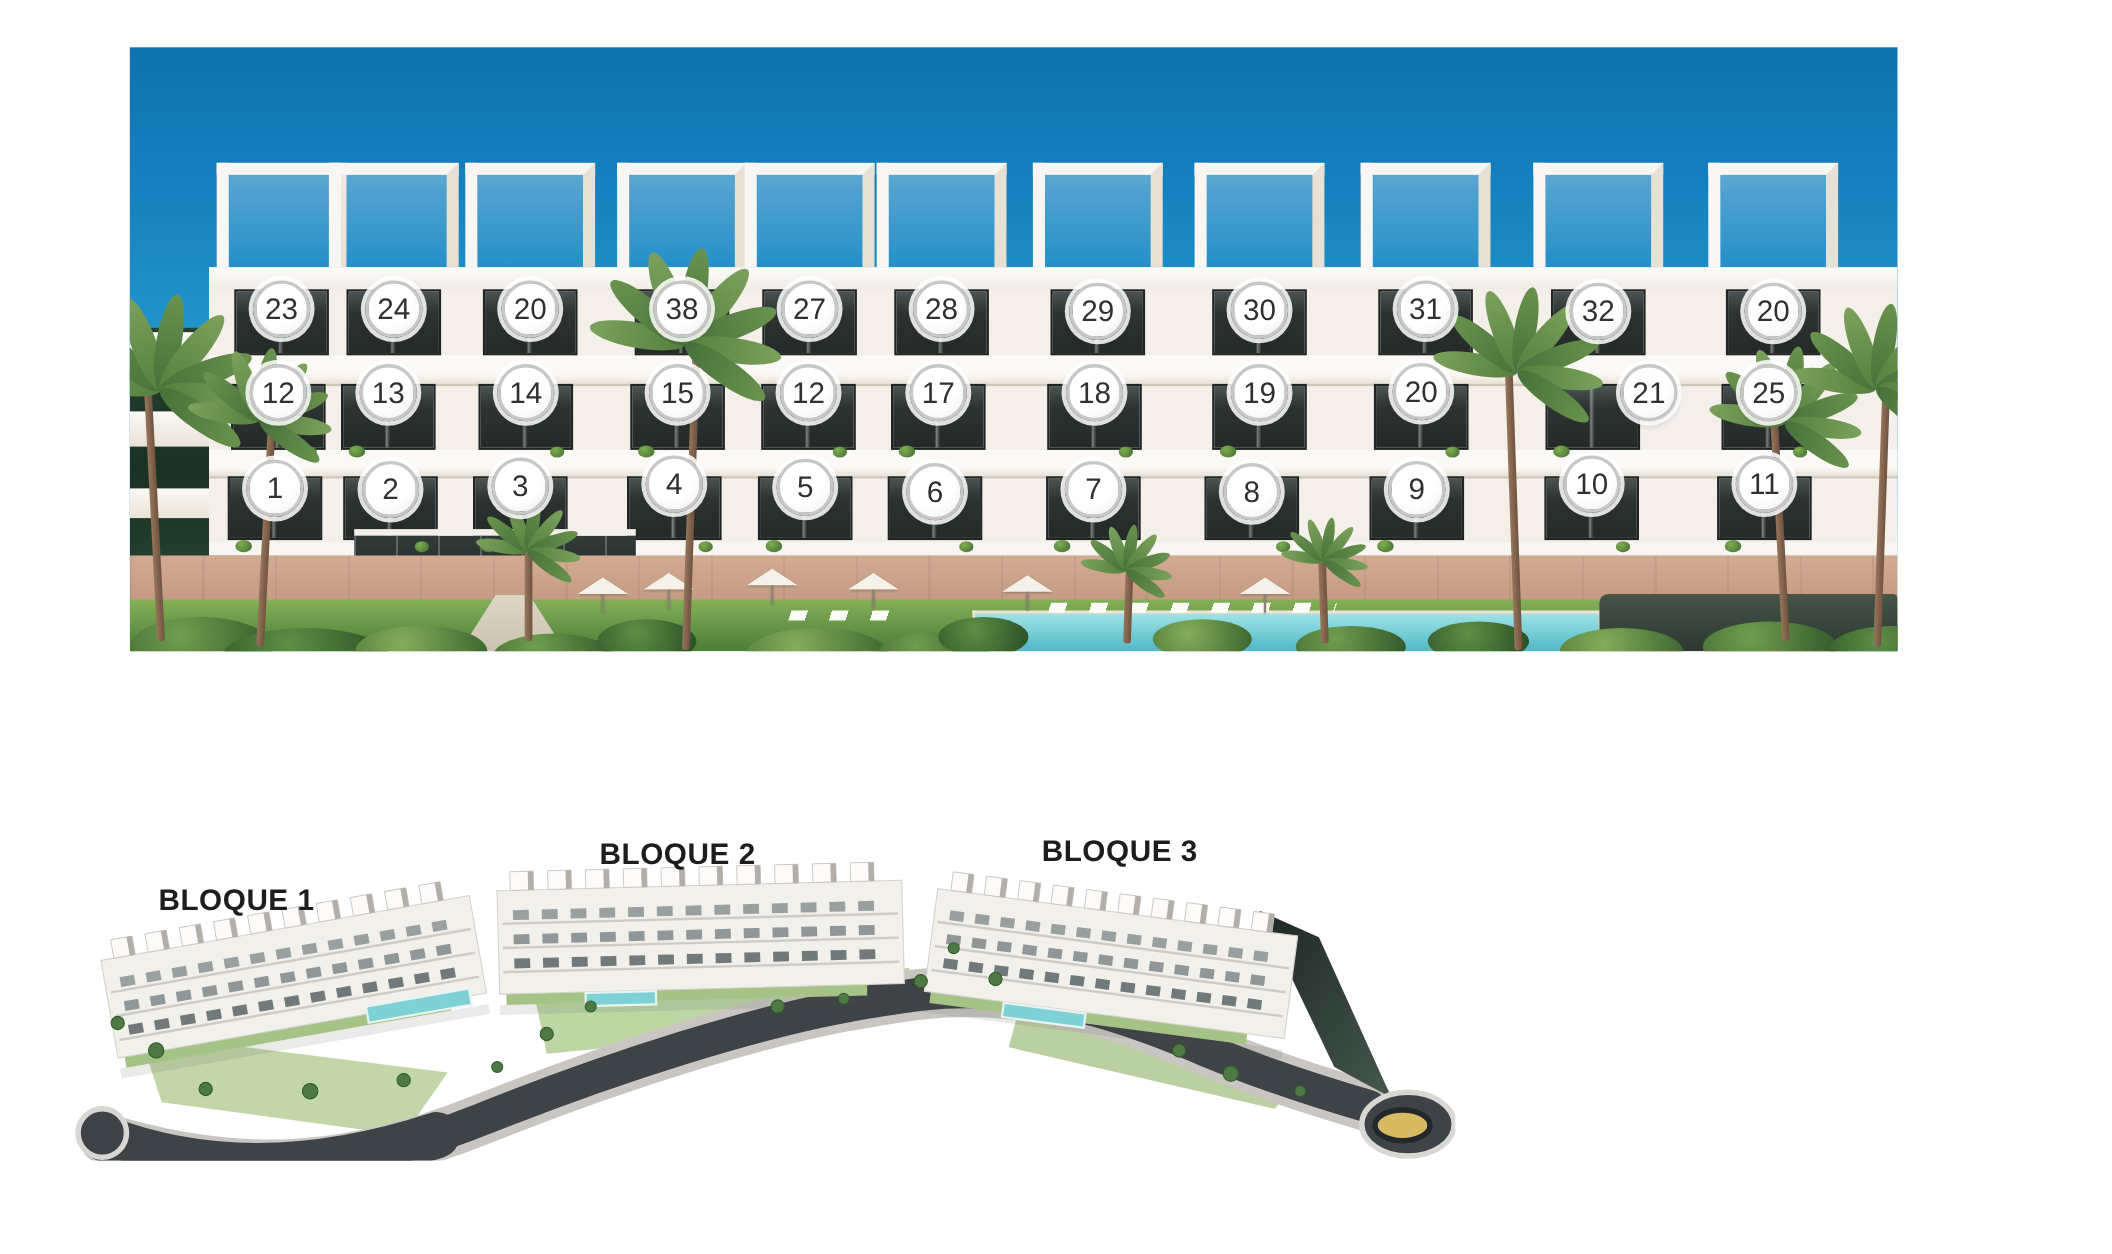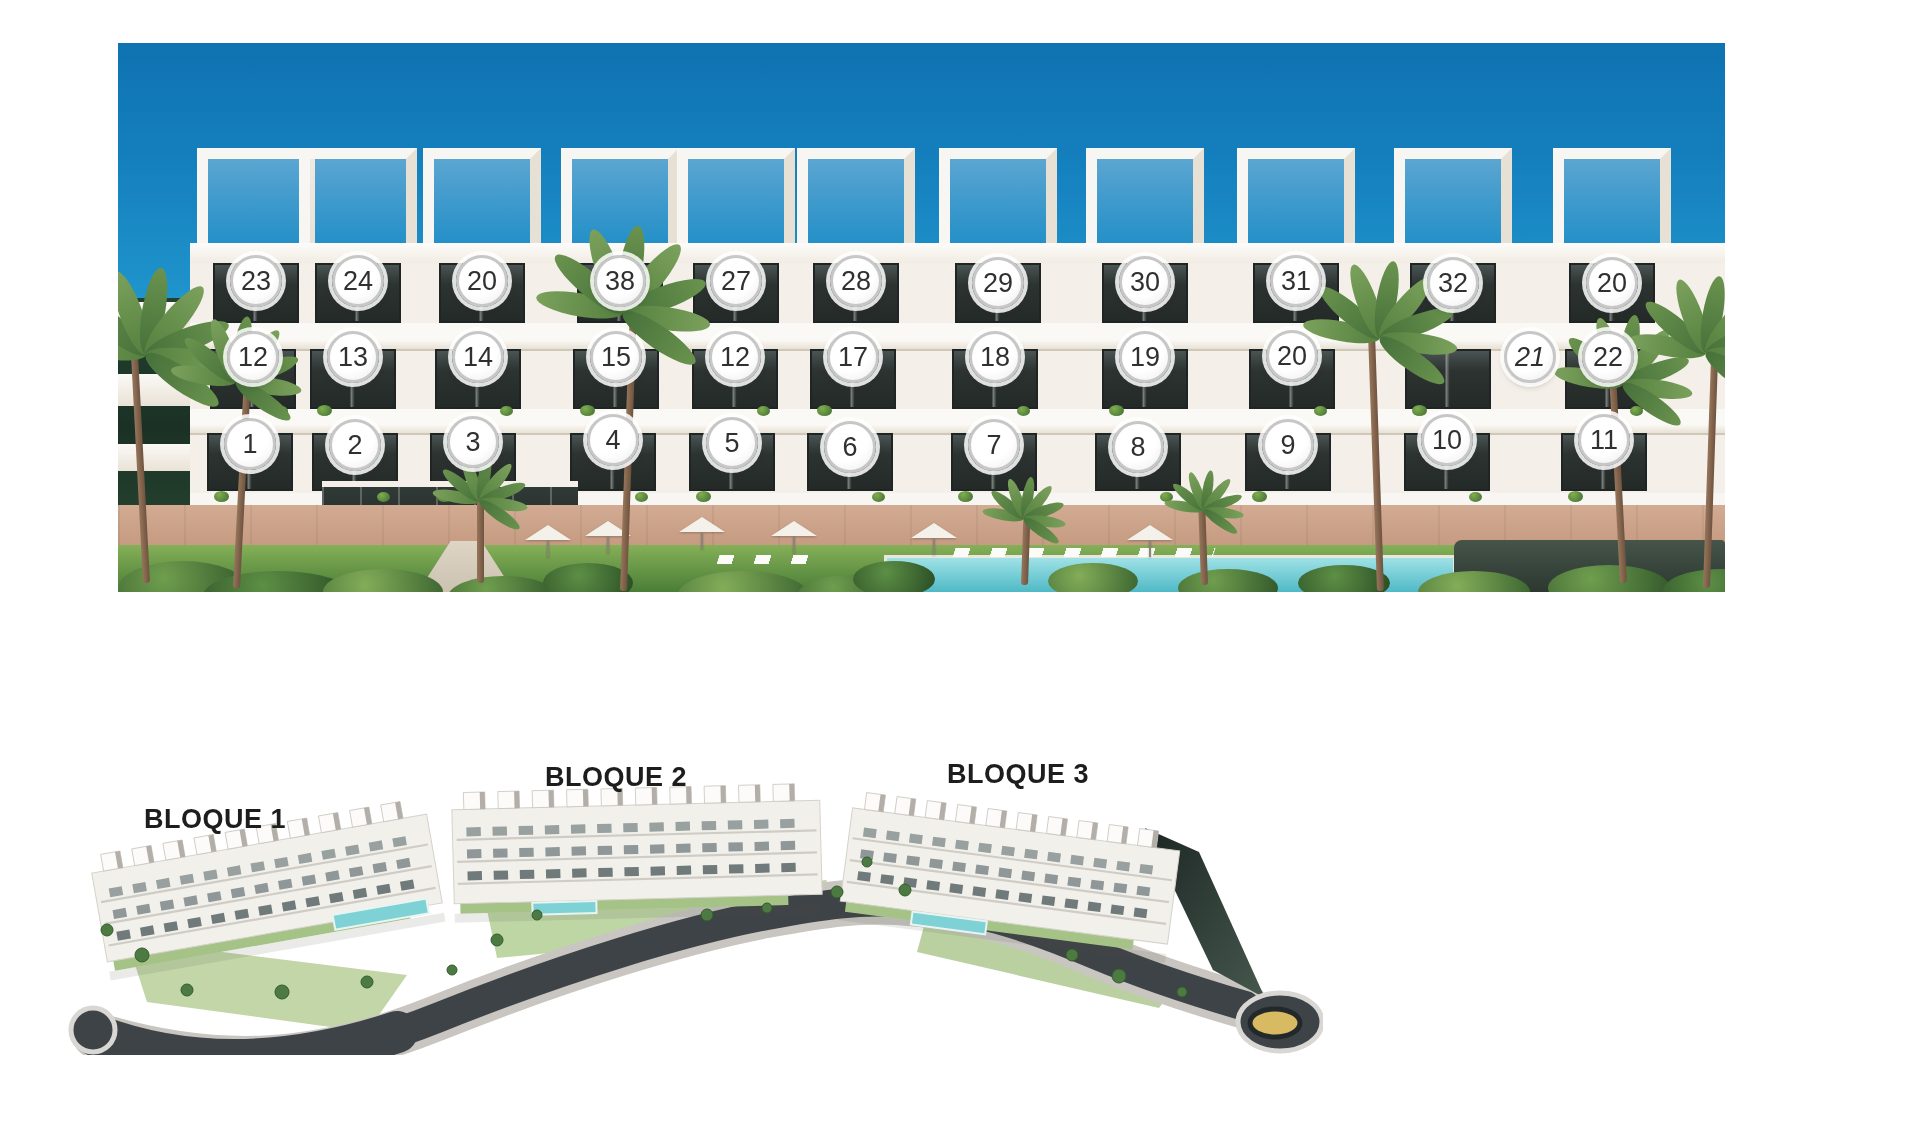--- a/index.html
+++ b/index.html
@@ -291,22 +291,22 @@
       <div class="unit" style="left: 1578px; top: 414px;">11</div>
       <div class="unit" style="left: 227px; top: 331px;">12</div>
       <div class="unit" style="left: 327px; top: 331px; text-align: center;">13</div>
       <div class="unit" style="left: 452px; top: 331px;">14</div>
       <div class="unit" style="left: 590px; top: 331px;">15</div>
       <div class="unit" style="left: 709px; top: 331px;">12</div>
       <div class="unit" style="left: 827px; top: 331px;">17</div>
       <div class="unit" style="left: 969px; top: 331px;">18</div>
       <div class="unit" style="left: 1119px; top: 331px;">19</div>
       <div class="unit" style="left: 1266px; top: 330px;">20</div>
-      <div class="unit" style="left: 1504px; top: 331px; font-style: italic;">21</div>
-      <div class="unit" style="left: 1582px; top: 331px;">22</div>
+      <div class="unit" style="left: 1473px; top: 331px;">21</div>
+      <div class="unit" style="left: 1582px; top: 331px;">25</div>
       <div class="unit" style="left: 230px; top: 255px;">23</div>
       <div class="unit" style="left: 332px; top: 255px;">24</div>
       <div class="unit" style="left: 456px; top: 255px;">20</div>
       <div class="unit" style="left: 594px; top: 255px;">38</div>
       <div class="unit" style="left: 710px; top: 255px;">27</div>
       <div class="unit" style="left: 830px; top: 255px;">28</div>
       <div class="unit" style="left: 972px; top: 257px;">29</div>
       <div class="unit" style="left: 1119px; top: 256px;">30</div>
       <div class="unit" style="left: 1270px; top: 255px;">31</div>
       <div class="unit" style="left: 1427px; top: 257px;">32</div>

